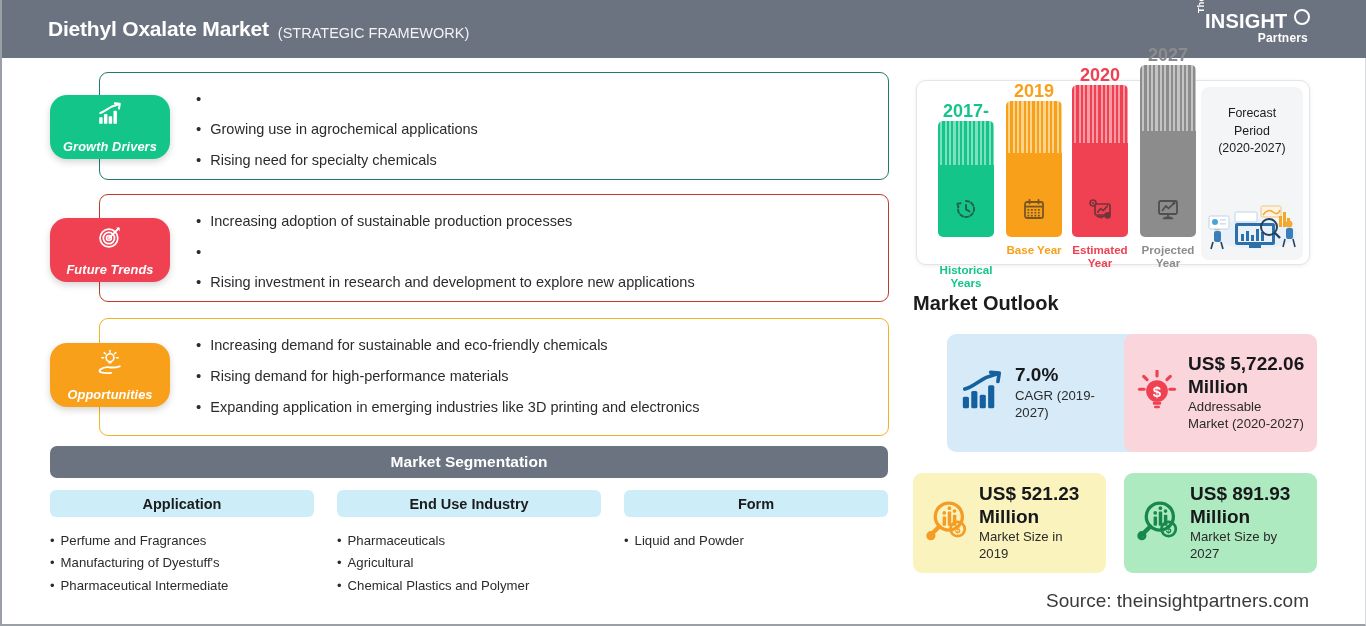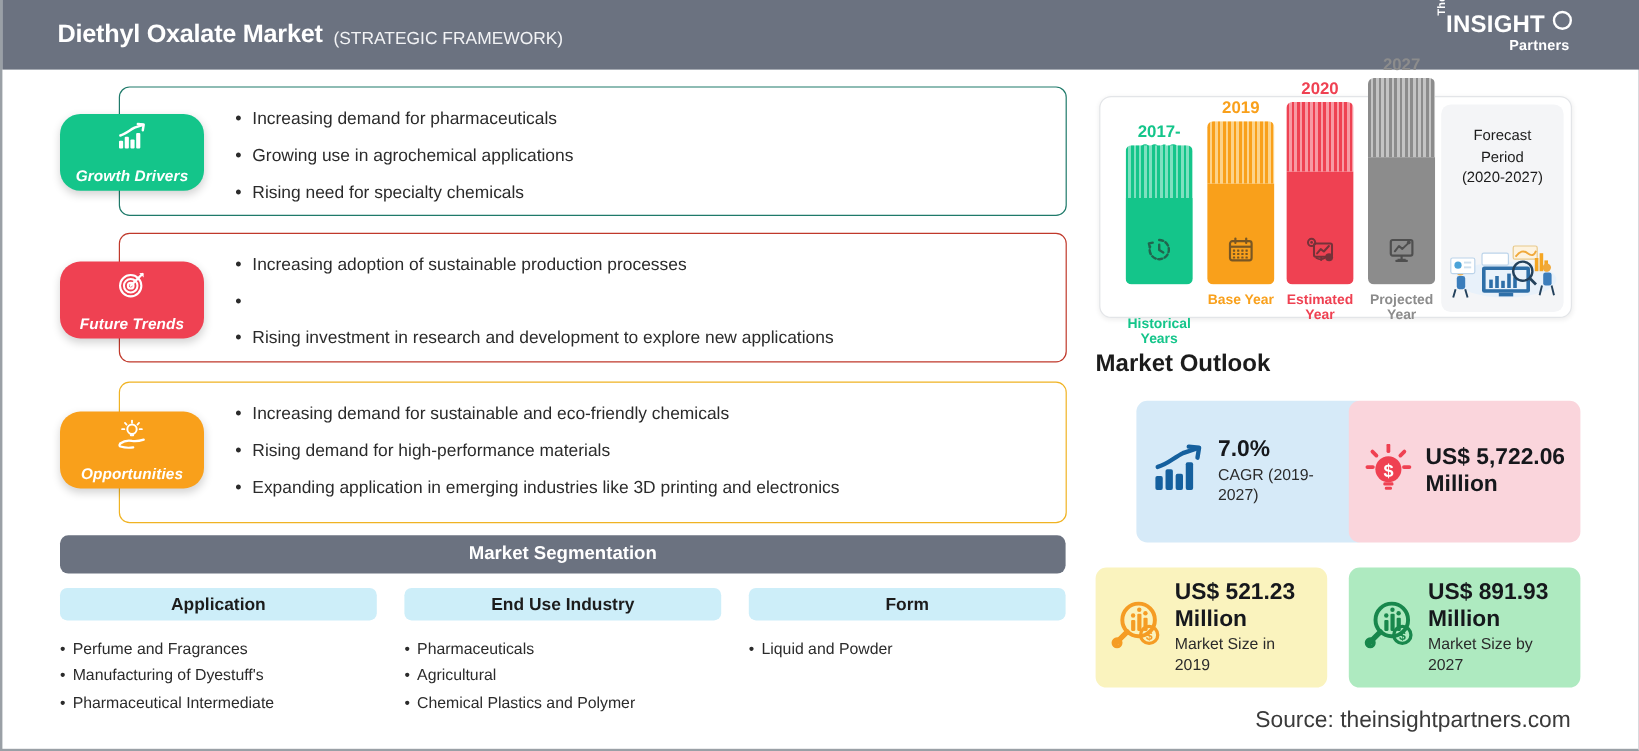--- a/index.html
+++ b/index.html
@@ -114,21 +114,21 @@
     position: absolute; left: 914px; top: 80px;
     width: 394px; height: 185px;
     background: #ffffff;
     border: 1px solid #e3e5e8;
     border-radius: 10px;
     box-shadow: 0 1px 4px rgba(0,0,0,0.07);
   }
   .tl-bar-wrap { position: absolute; bottom: 10px; }
   .tl-year {
     position: absolute; width: 100%; text-align: center;
-    font-size: 14px; font-weight: bold;
+    font-size: 18px; font-weight: bold;
   }
   .tl-bar {
     position: absolute; left: 50%; transform: translateX(-50%);
     width: 56px; border-radius: 5px; overflow: hidden;
   }
   .tl-stripes { width: 100%; }
   .tl-solid { width: 100%; position: relative; }
   .tl-caption {
     position: absolute; width: 100%; text-align: center;
     font-size: 11.6px; font-weight: bold; line-height: 1.15;
@@ -179,21 +179,20 @@
       <span class="logo-circle"></span>
       <span class="logo-partners">Partners</span>
     </div>
   </div>
 
   <div id="framework-root">
       <div class="fw-box" style="left: 97px; top: 72px; height: 108px; border: 1.3px solid rgb(31, 122, 106);">
         <div class="fw-list">
           <div class="fw-li">
             <span class="fw-bullet">•</span>
-            <span>Increasing demand for pharmaceuticals</span>
           </div>
           <div class="fw-li">
             <span class="fw-bullet">•</span>
             <span>Growing use in agrochemical applications</span>
           </div>
           <div class="fw-li">
             <span class="fw-bullet">•</span>
             <span>Rising need for specialty chemicals</span>
           </div>
         </div>
@@ -465,20 +464,21 @@
             <line x1="19.6" y1="3.6" x2="17.7" y2="5.5" stroke="#ef4152" stroke-width="1.8" stroke-linecap="round"></line>
             <line x1="2" y1="11" x2="4.6" y2="11" stroke="#ef4152" stroke-width="1.8" stroke-linecap="round"></line>
             <line x1="22" y1="11" x2="19.4" y2="11" stroke="#ef4152" stroke-width="1.8" stroke-linecap="round"></line>
             <circle cx="12" cy="12" r="6.2" fill="#ef4152"></circle>
             <rect x="9.6" y="18.2" width="4.8" height="1.6" rx="0.6" fill="#ef4152"></rect>
             <rect x="10.3" y="20.4" width="3.4" height="1.4" rx="0.6" fill="#ef4152"></rect>
             <text x="12" y="15.6" text-anchor="middle" font-size="8.6" font-weight="bold" fill="#ffffff" font-family="Liberation Sans">$</text>
           </svg></div>
         <div class="oc-text">
           <div class="oc-big">US$ 5,722.06 Million</div>
+          <div class="oc-small">Addressable Market (2020-2027)</div>
         </div>
       </div>
       <div class="oc" style="left: 911px; top: 473px; width: 193px; height: 100px; background: rgb(250, 243, 190);">
         <div class="oc-icon"><svg width="44" height="44" viewBox="0 0 24 24">
             <circle cx="13" cy="9.6" r="7.4" fill="none" stroke="#f59c24" stroke-width="1.8"></circle>
             <line x1="7.8" y1="15" x2="3" y2="19.8" stroke="#f59c24" stroke-width="2.4" stroke-linecap="round"></line>
             <circle cx="3.2" cy="20" r="1.7" fill="none" stroke="#f59c24" stroke-width="1.6"></circle>
             <rect x="9.6" y="9.6" width="1.9" height="5" rx="0.5" fill="#f59c24"></rect>
             <rect x="12.4" y="6.8" width="1.9" height="7.8" rx="0.5" fill="#f59c24"></rect>
             <rect x="15.2" y="8.6" width="1.9" height="6" rx="0.5" fill="#f59c24"></rect>

